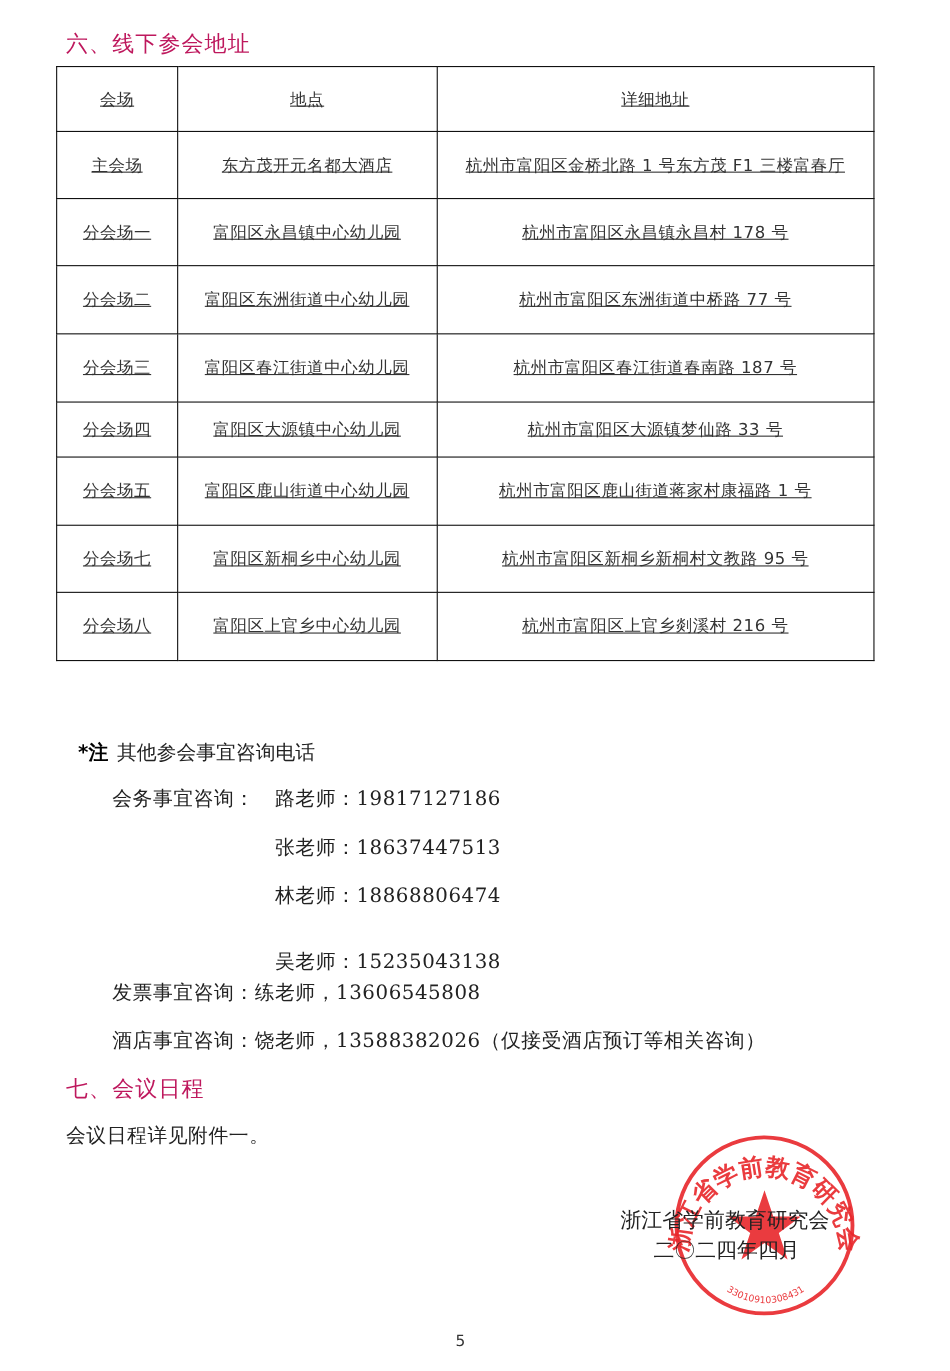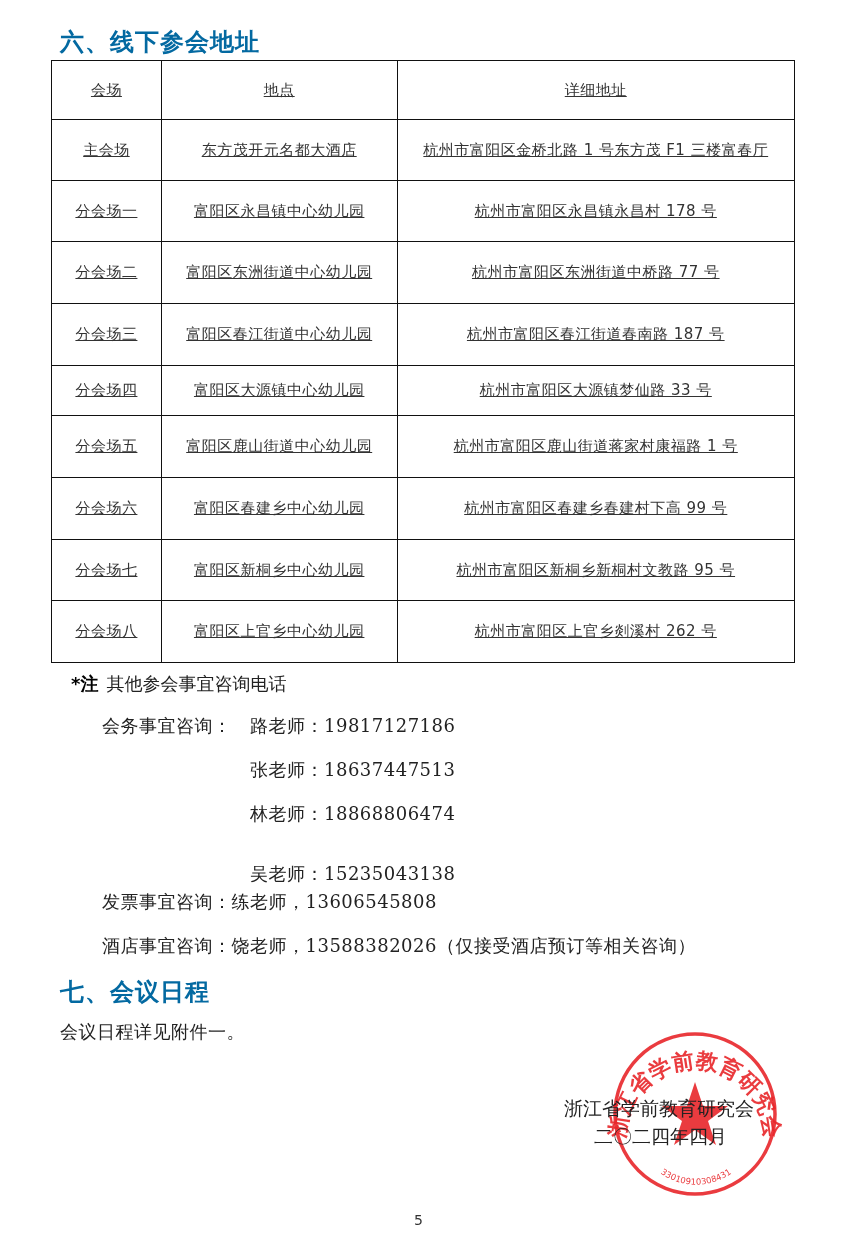--- a/index.html
+++ b/index.html
@@ -1,19 +1,19 @@
 <!DOCTYPE html>
 <html><head>
 <meta charset="utf-8">
 <style>
   * { box-sizing: border-box; margin: 0; padding: 0; }
   html, body { width: 864px; height: 1246px; background: #ffffff; overflow: hidden; }
   body { position: relative; font-family: "DejaVu Serif", "Liberation Serif", serif; color: #1a1a1a; }
 
-  .h-section { position: absolute; left: 60px; font-family: "DejaVu Sans", "Liberation Sans", sans-serif; font-weight: bold; font-size: 24px; letter-spacing: 1px; color: #0369a1; }
+  .h-section { position: absolute; left: 60px; font-family: "DejaVu Sans", "Liberation Sans", sans-serif; font-weight: normal; font-size: 20px; letter-spacing: 1px; color: #be185d; }
   #sec6 { top: 26px; }
   #sec7 { top: 976px; }
 
   table.venues { position: absolute; left: 51px; top: 60px; width: 744px; border-collapse: collapse; font-family: "DejaVu Sans", "Liberation Sans", sans-serif; font-size: 15px; color: #333; text-decoration: underline; }
   table.venues td, table.venues th { border: 1.5px solid #111; text-align: center; vertical-align: middle; font-weight: normal; letter-spacing: 0.5px; }
   table.venues col.c1 { width: 110px; }
   table.venues col.c2 { width: 236px; }
   table.venues col.c3 { width: 398px; }
   table.venues td.addr { font-size: 15px; }
 
@@ -71,34 +71,29 @@
     <tr style="height:50px">
       <td>分会场四</td>
       <td>富阳区大源镇中心幼儿园</td>
       <td class="addr">杭州市富阳区大源镇梦仙路 33 号</td>
     </tr>
     <tr style="height:62px">
       <td>分会场五</td>
       <td>富阳区鹿山街道中心幼儿园</td>
       <td class="addr">杭州市富阳区鹿山街道蒋家村康福路 1 号</td>
     </tr>
-    <tr style="height:62px">
-      <td>分会场六</td>
-      <td>富阳区春建乡中心幼儿园</td>
-      <td class="addr">杭州市富阳区春建乡春建村下高 99 号</td>
-    </tr>
     <tr style="height:61px">
       <td>分会场七</td>
       <td>富阳区新桐乡中心幼儿园</td>
       <td class="addr">杭州市富阳区新桐乡新桐村文教路 95 号</td>
     </tr>
     <tr style="height:62px">
       <td>分会场八</td>
       <td>富阳区上官乡中心幼儿园</td>
-      <td class="addr">杭州市富阳区上官乡剡溪村 262 号</td>
+      <td class="addr">杭州市富阳区上官乡剡溪村 216 号</td>
     </tr>
   </tbody>
 </table>
 
 <div class="note note-title">
   <span class="star">*注</span><span>其他参会事宜咨询电话</span>
 </div>
 
 <div class="line" style="left:102px; top:714px;">会务事宜咨询：</div>
 

